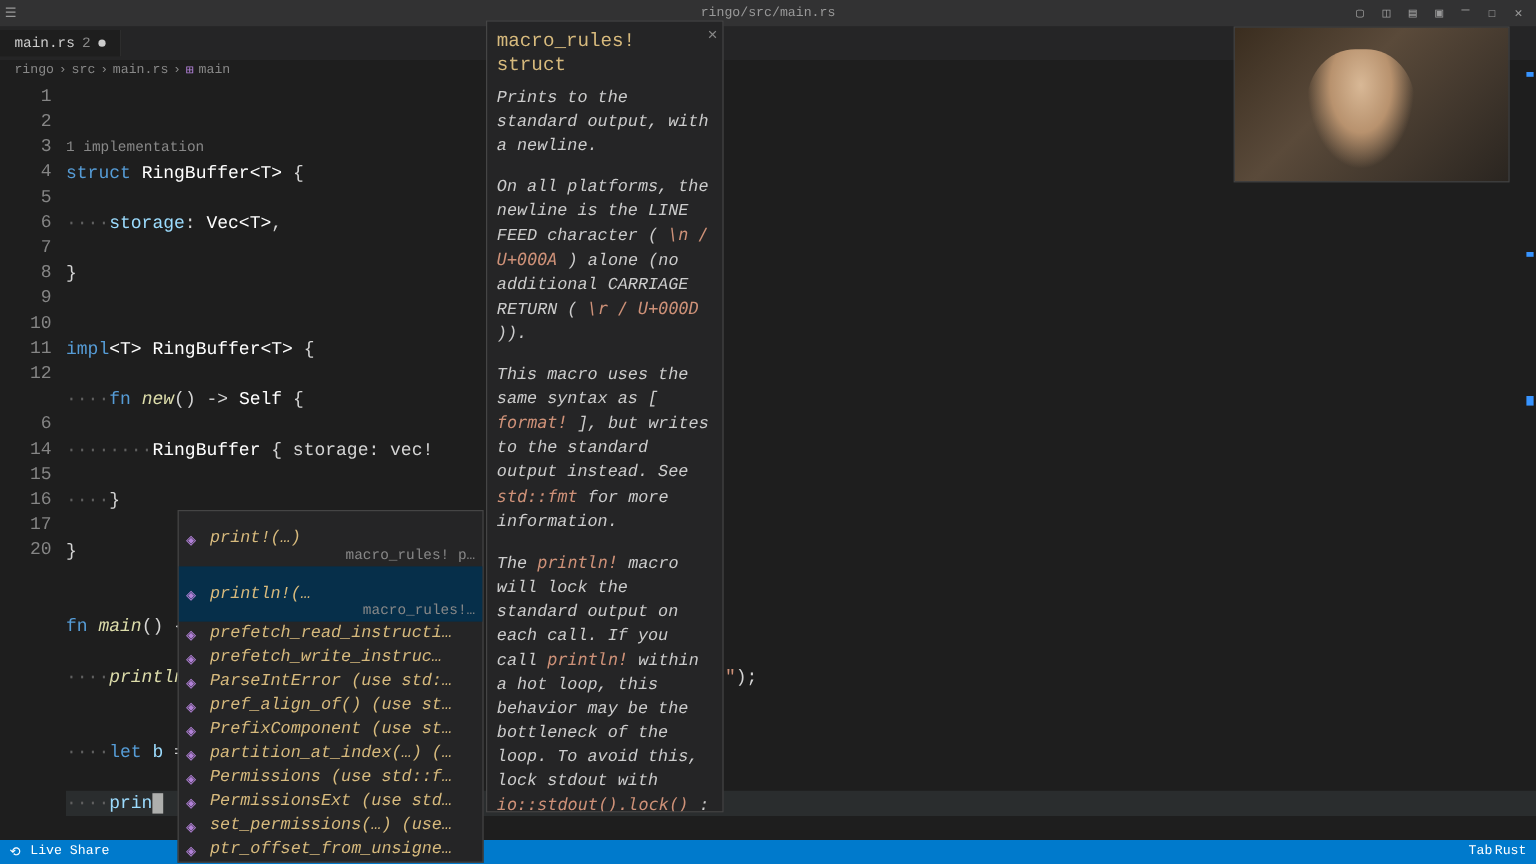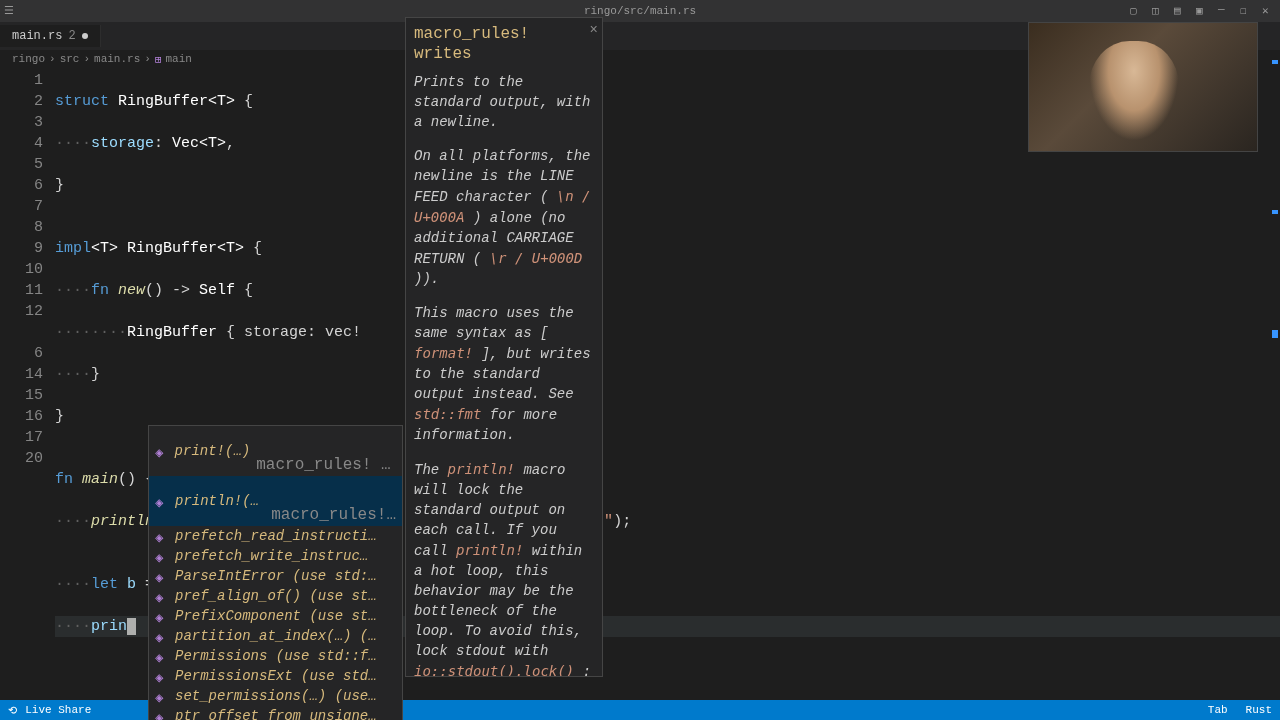--- a/index.html
+++ b/index.html
@@ -105,21 +105,21 @@
   padding: 2px 6px;
   display: flex;
   align-items: center;
   gap: 6px;
   color: #d4d4d4;
   cursor: pointer;
 }
 .suggest-item.sel { background: #062f4a; }
 .suggest-icon { width:14px; height:14px; display:inline-block; color:#b180d7; }
 .suggest-main { color:#d7ba7d; flex:0 0 auto;font-style:italic; }
-.suggest-hint { color:#888; font-size:16px; margin-left:auto; overflow:hidden; text-overflow:ellipsis; white-space:nowrap;margin-top:28px; }
+.suggest-hint { color:#888; font-size:12px; margin-left:auto; overflow:hidden; text-overflow:ellipsis; white-space:nowrap;margin-top:28px; }
 .popup-doc {
   position: absolute;
   left: 405px;
   top: 17px;
   width: 198px;
   height: 660px;
   background: #252526;
   border: 1px solid #454545;
   padding: 6px 8px;
   font-size: 14px;
@@ -156,21 +156,21 @@
   bottom: 0;
   left: 0; right: 0;
   height: 20px;
   background: #007acc;
   display: flex;
   align-items: center;
   padding: 0 8px;
   font-size: 11px;
   color: #fff;
 }
-.statusbar .right { margin-left:auto; display:flex; gap:18px; }
+.statusbar .right { margin-left:auto; display:flex; gap:2px; }
 .cursor-block {
   display:inline-block;
   width:9px; height:17px;
   background:#aeafad;
   vertical-align: text-bottom;
 }
 .scroll-ind {
   position:absolute;
   right:2px;
   top:50px;
@@ -234,20 +234,21 @@
     <div style="height:21px"></div>
     <div>6</div>
     <div>14</div>
     <div>15</div>
     <div>16</div>
     <div>17</div>
     <div>20</div>
   </div>
   <div class="code">
 <div><span></span></div>
+<div><span class="codelens">1 implementation</span></div>
 <div style="margin-top:-21px"><span class="kw">struct</span> <span class="ty">RingBuffer</span><span class="ty">&lt;T&gt;</span><span> {</span></div>
 <div><span class="dotc">····</span><span class="ident">storage</span>: <span class="ty">Vec&lt;T&gt;</span>,</div>
 <div><span>}</span></div>
 <div><span></span></div>
 <div><span class="kw">impl</span><span class="ty">&lt;T&gt;</span> <span class="ty">RingBuffer</span><span class="ty">&lt;T&gt;</span><span> {</span></div>
 <div><span class="dotc">····</span><span class="kw">fn</span> <span class="fn">new</span><span>()</span><span> -&gt; </span><span class="ty">Self</span><span> {</span></div>
 <div><span class="dotc">········</span><span class="ty">RingBuffer</span><span> { storage: vec!</span></div>
 <div><span class="dotc">····</span><span>}</span></div>
 <div><span>}</span></div>
 <div><span></span></div>
@@ -308,21 +309,21 @@
       <span class="suggest-main">set_permissions(…) (use…</span>
     </div>
     <div class="suggest-item">
       <span class="suggest-icon">◈</span>
       <span class="suggest-main">ptr_offset_from_unsigne…</span>
     </div>
   </div>
 
 <div class="popup-doc">
   <span class="close-x">×</span>
-  <div class="head">macro_rules! writes</div>
+  <div class="head">macro_rules! struct</div>
   <p>Prints to the standard output, with a newline.</p>
   <p><span>On all platforms, the newline is the LINE FEED character ( </span><span class="mono">\n / U+000A</span><span> ) alone (no additional CARRIAGE RETURN ( </span><span class="mono">\r / U+000D</span><span> )).</span></p>
   <p><span>This macro uses the same syntax as [ </span><span class="mono">format!</span><span> ], but writes to the standard output instead. See </span><span class="mono">std::fmt</span><span> for more information.</span></p>
   <p><span>The </span><span class="mono">println!</span><span> macro will lock the standard output on each call. If you call </span><span class="mono">println!</span><span> within a hot loop, this behavior may be the bottleneck of the loop. To avoid this, lock stdout with </span><span class="mono">io::stdout().lock()</span><span> :</span></p>
 
 </div>
 
 <div class="webcam"></div>
 
 <div class="scroll-ind">

